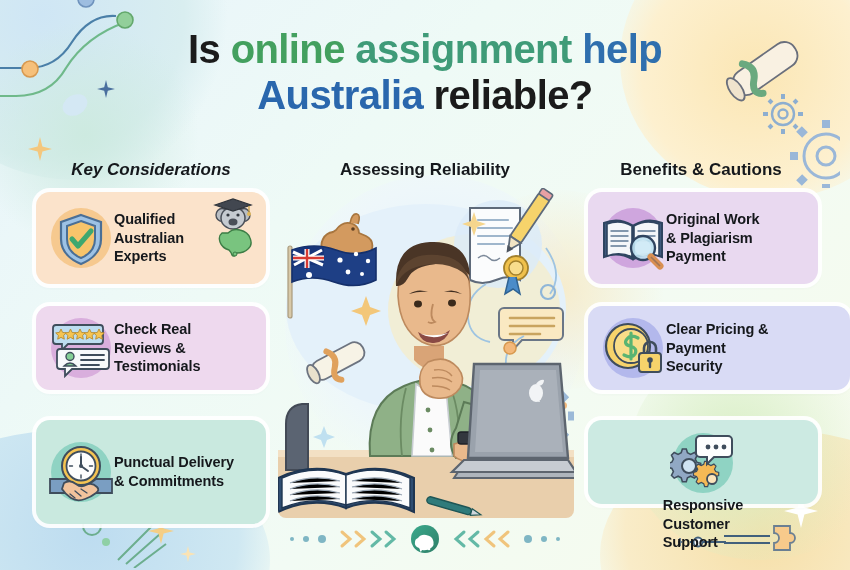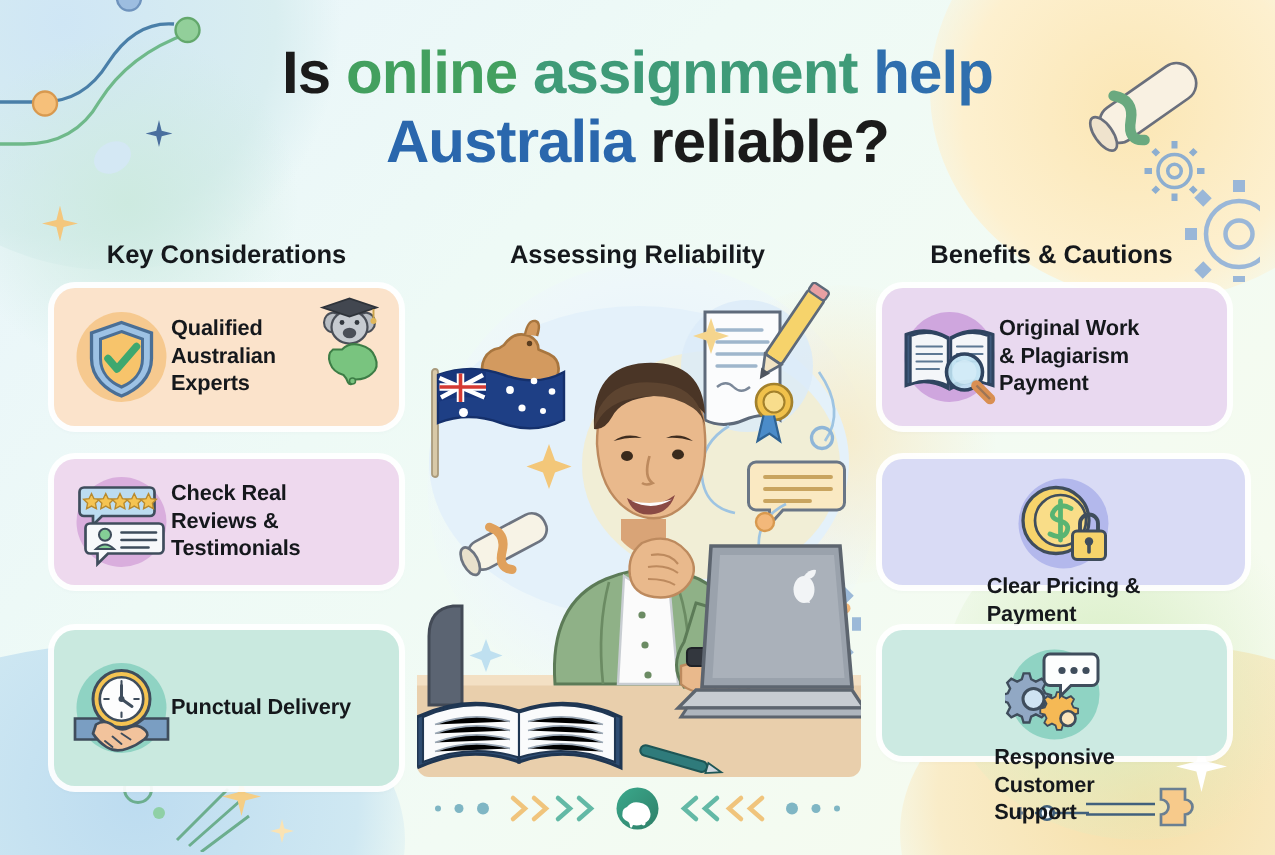--- a/index.html
+++ b/index.html
@@ -57,21 +57,21 @@
   .t-green { color: #43a05f; }
   .t-green2 { color: #3f9b78; }
   .t-blue  { color: #2f6fae; }
   .t-blue2 { color: #2a67ad; text-align: right; }
 
   
   .col-head {
     position: absolute; font-size: 17px; font-weight: 700; color: #15181c;
     text-align: center; z-index: 6;
   }
-  #head-left   { left: 22px;  top: 160px; width: 258px; }
+  #head-left   { left: 22px;  top: 160px; width: 258px; font-style: italic; }
   #head-center { left: 297px; top: 160px; width: 256px; }
   #head-right  { left: 572px; top: 160px; width: 258px; }
 
   .card {
     position: absolute;
     border-radius: 14px;
     display: flex; align-items: center;
     padding: 10px 12px;
     box-shadow: 0 0 0 4px rgba(255,255,255,0.92), 0 2px 5px rgba(60,70,90,0.10);
     z-index: 5;
@@ -90,21 +90,21 @@
     line-height: 1.28; letter-spacing: -0.1px;
   }
   .card-extra { position: absolute; right: 6px; top: 4px; width: 56px; height: 62px; }
 
   
   #card-experts   { left: 36px; top: 192px; width: 230px; height: 92px; background: #fbe3cb; }
   #card-reviews   { left: 36px; top: 306px; width: 230px; height: 84px; background: #eed9ee; }
   #card-punctual  { left: 36px; top: 420px; width: 230px; height: 104px; background: #c9e9df; }
   
   #card-original  { left: 588px; top: 192px; width: 230px; height: 92px; background: #e9d9f0; }
-  #card-pricing   { left: 588px; top: 306px; width: 242px; height: 84px; background: #d9dbf5; flex-direction: column; }
+  #card-pricing   { left: 588px; top: 306px; width: 262px; height: 84px; background: #d9dbf5; }
   #card-support   { left: 588px; top: 420px; width: 230px; height: 84px; background: #cceae2; flex-direction: column; }
 
   
   .center-art {
     position: absolute; left: 278px; top: 188px;
     width: 296px; height: 330px; z-index: 4;
   }
   .center-art svg { width: 296px; height: 330px; display: block; }
 
   
@@ -274,20 +274,21 @@
         <path d="M2 40 h16 l8 6 -6 8 H2 z" fill="#7a9ec2" stroke="#3f4d5c" stroke-width="1.8"></path>
         <path d="M64 40 H48 l-8 6 6 8 h18 z" fill="#7a9ec2" stroke="#3f4d5c" stroke-width="1.8"></path>
         <path d="M16 44 q6 -4 12 1 q5 4 10 1 q6 -3 11 2 q3 3 -1 6 q-5 4 -11 6 q-8 3 -14 -1 q-6 -4 -9 -9 z" fill="#f2c39c" stroke="#3f4d5c" stroke-width="1.8" stroke-linejoin="round"></path>
         <g stroke="#3f4d5c" stroke-width="1.3" stroke-linecap="round">
           <path d="M22 55 l5 4M27 52 l6 5M33 50 l6 4"></path>
         </g>
       </svg>
     </div>
     <div class="card-text">
       <div>Punctual Delivery</div>
+      <div>&amp; Commitments</div>
     </div>
   </div>
 
   <div class="card" id="card-original">
     <div class="card-icon">
       <div class="icon-disc" style="background:#cfa6de"></div>
       <svg viewBox="0 0 66 66">
         <path d="M4 18 q14 -6 28 2 v34 q-14 -8 -28 -2 z" fill="#3f5a7d" stroke="#2f4460" stroke-width="2"></path>
         <path d="M62 18 q-14 -6 -28 2 v34 q14 -8 28 -2 z" fill="#3f5a7d" stroke="#2f4460" stroke-width="2"></path>
         <path d="M7 19 q13 -5 25 2 v31 q-12 -6 -25 -1 z" fill="#f4f6f9" stroke="#2f4460" stroke-width="1.6"></path>

